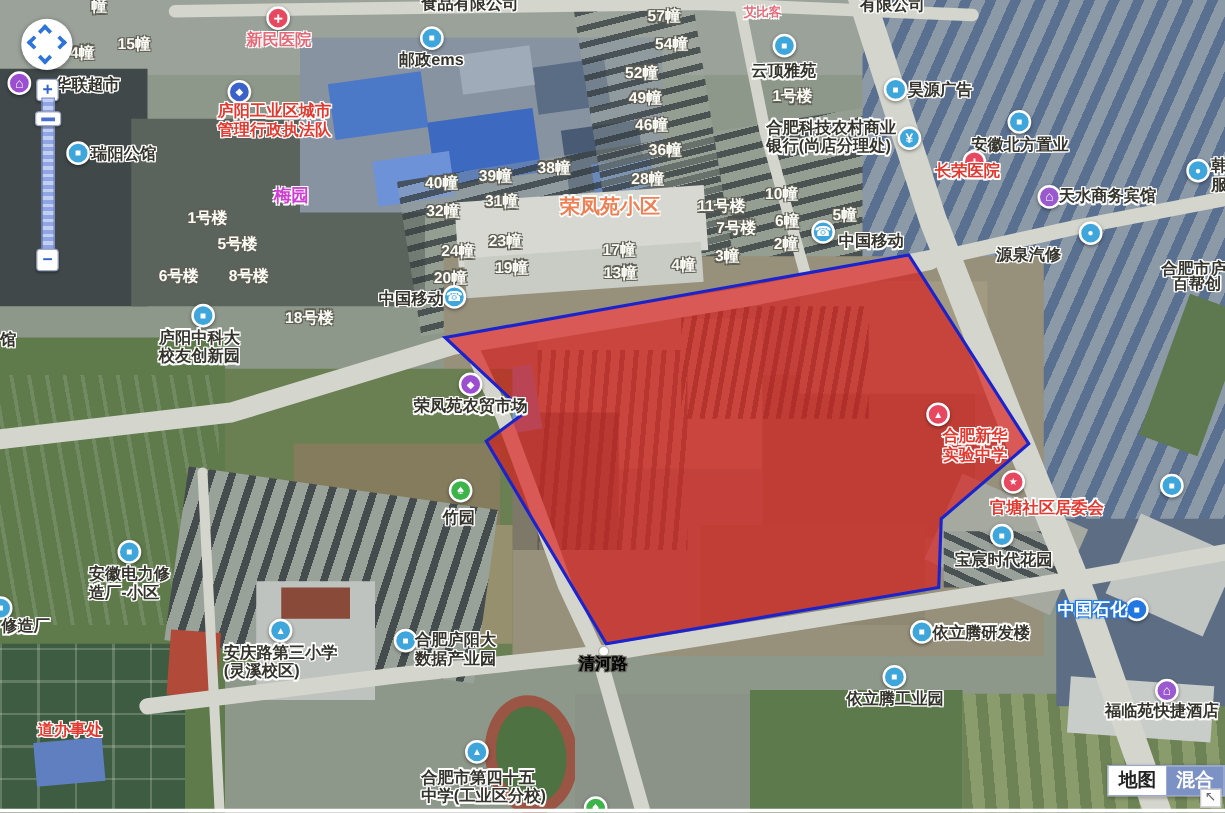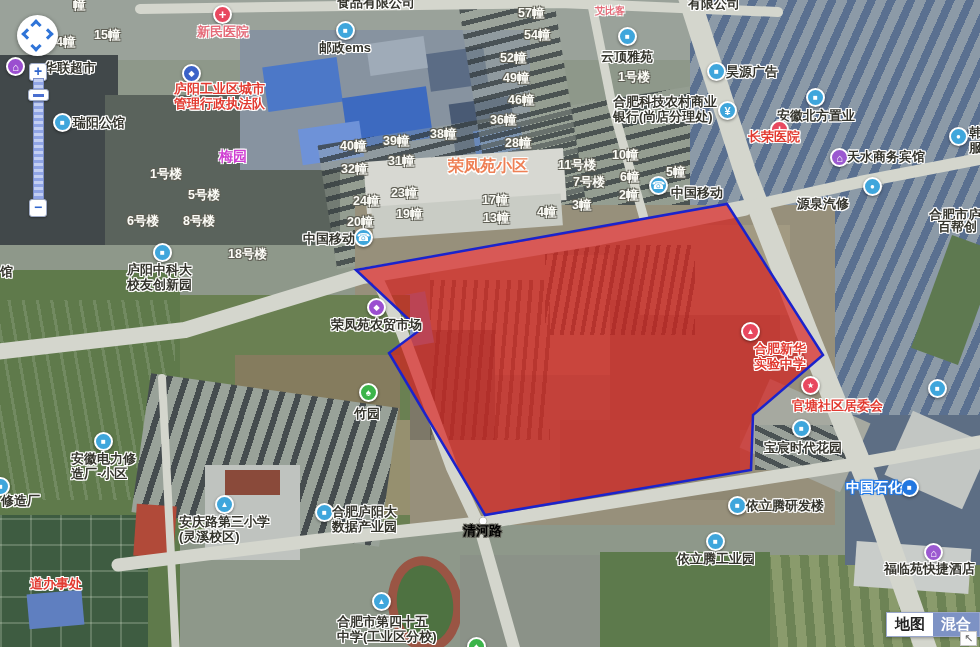--- a/index.html
+++ b/index.html
@@ -119,41 +119,41 @@
 
   <svg class="layer" width="980" height="650">
     <polygon id="hl-poly" points="356,270 727,204 823,355 753,415 751,470 485,515 389,353 420,330" fill="rgba(219,24,24,0.66)" stroke="#1b23cc" stroke-width="2.5"></polygon>
   </svg>
 
   <div id="label-layer">
       <div class="bnum" style="left: 73px; top: -3px;">幢</div>
       <div class="bnum" style="left: 94px; top: 27px;">15幢</div>
       <div class="bnum" style="left: 56px; top: 34px;">4幢</div>
       <div class="bnum" style="left: 150px; top: 166px;">1号楼</div>
-      <div class="bnum" style="left: 188px; top: 187px;">5号楼</div>
+      <div class="bnum" style="left: 174px; top: 187px;">5号楼</div>
       <div class="bnum" style="left: 127px; top: 213px;">6号楼</div>
       <div class="bnum" style="left: 183px; top: 213px; text-align: center;">8号楼</div>
       <div class="bnum" style="left: 228px; top: 246px;">18号楼</div>
       <div class="bnum" style="left: 340px; top: 138px;">40幢</div>
       <div class="bnum" style="left: 383px; top: 133px;">39幢</div>
       <div class="bnum" style="left: 430px; top: 126px;">38幢</div>
       <div class="bnum" style="left: 341px; top: 161px;">32幢</div>
       <div class="bnum" style="left: 388px; top: 153px;">31幢</div>
       <div class="bnum" style="left: 353px; top: 193px;">24幢</div>
       <div class="bnum" style="left: 391px; top: 185px;">23幢</div>
       <div class="bnum" style="left: 396px; top: 206px;">19幢</div>
       <div class="bnum" style="left: 347px; top: 214px;">20幢</div>
       <div class="bnum" style="left: 482px; top: 192px;">17幢</div>
       <div class="bnum" style="left: 483px; top: 210px;">13幢</div>
       <div class="bnum" style="left: 518px; top: 5px;">57幢</div>
       <div class="bnum" style="left: 524px; top: 27px;">54幢</div>
       <div class="bnum" style="left: 500px; top: 50px;">52幢</div>
       <div class="bnum" style="left: 503px; top: 70px;">49幢</div>
       <div class="bnum" style="left: 508px; top: 92px;">46幢</div>
-      <div class="bnum" style="left: 490px; top: 112px;">36幢</div>
+      <div class="bnum" style="left: 519px; top: 112px;">36幢</div>
       <div class="bnum" style="left: 505px; top: 135px;">28幢</div>
       <div class="bnum" style="left: 618px; top: 69px;">1号楼</div>
       <div class="bnum" style="left: 558px; top: 157px;">11号楼</div>
       <div class="bnum" style="left: 573px; top: 174px;">7号楼</div>
       <div class="bnum" style="left: 612px; top: 147px;">10幢</div>
       <div class="bnum" style="left: 620px; top: 169px;">6幢</div>
       <div class="bnum" style="left: 666px; top: 164px;">5幢</div>
       <div class="bnum" style="left: 619px; top: 187px;">2幢</div>
       <div class="bnum" style="left: 572px; top: 197px;">3幢</div>
       <div class="bnum" style="left: 537px; top: 204px;">4幢</div>

